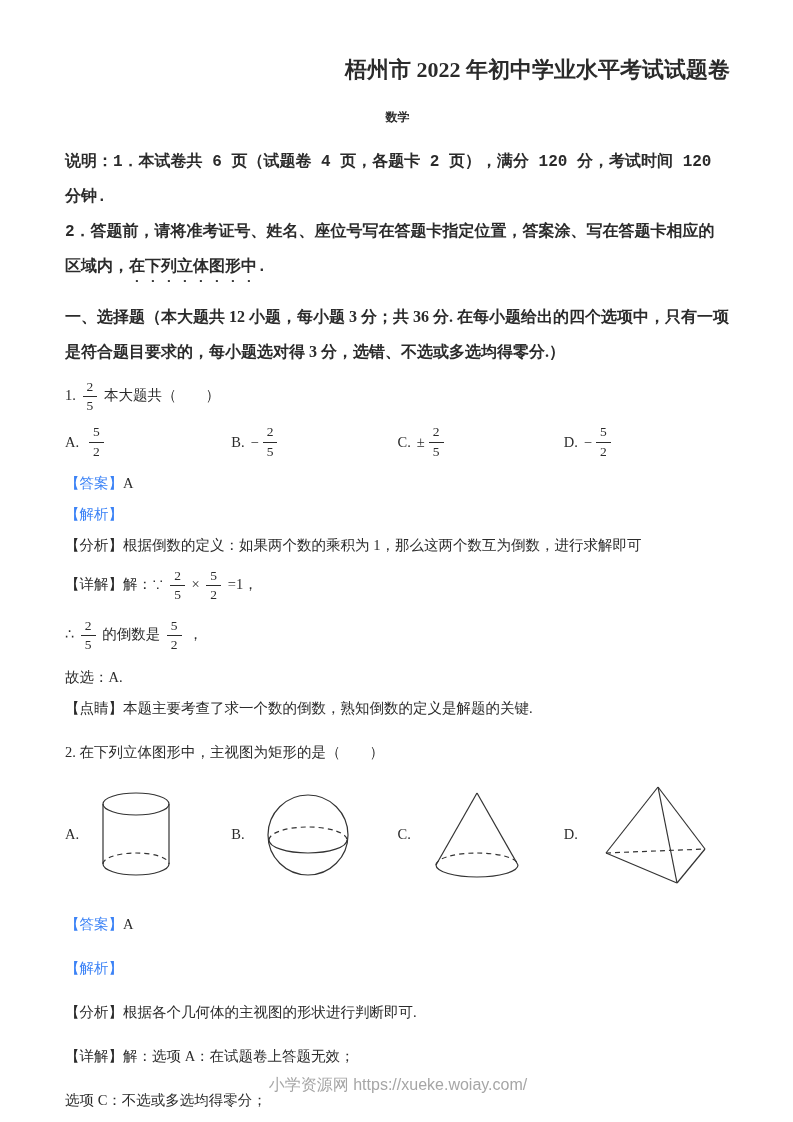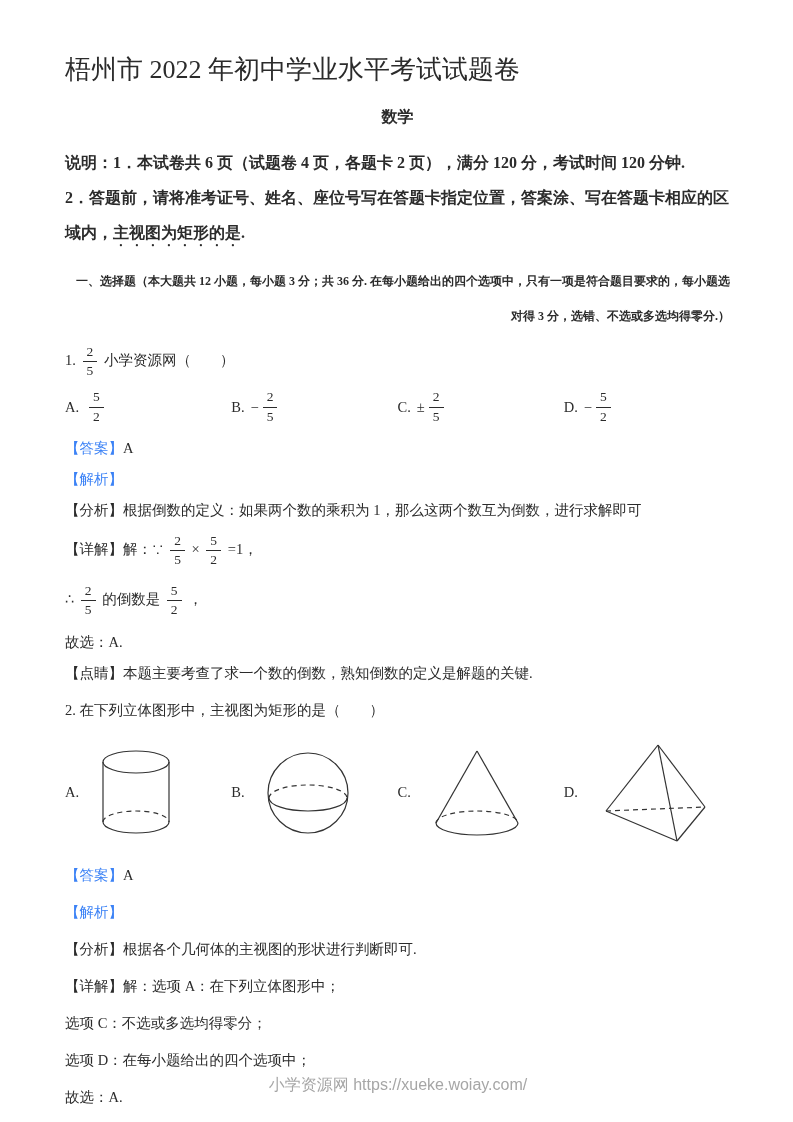--- a/index.html
+++ b/index.html
@@ -4,35 +4,35 @@
 <style>
   * { margin:0; padding:0; box-sizing:border-box; }
   html,body { background:#ffffff; }
   body {
     width:793px; height:1122px; margin:0 auto;
     font-family:"Liberation Serif","DejaVu Serif",serif;
     color:#2b2b2b; position:relative; overflow:hidden;
   }
   .page { padding:55px 63px 0 65px; }
 
-  .doc-title { text-align:left; font-size:26px; font-weight:normal; line-height:30px; }
-  .doc-subject { text-align:center; font-size:16px; font-weight:bold; line-height:30px; margin-top:17px; }
+  .doc-title { text-align:right; font-size:22px; font-weight:bold; line-height:30px; }
+  .doc-subject { text-align:center; font-size:12px; font-weight:bold; line-height:30px; margin-top:17px; }
 
-  .notes { margin-top:13px; }
+  .notes { margin-top:13px;font-family:Liberation Mono, monospace; }
   .notes p { font-size:16px; font-weight:bold; line-height:35px; }
   .emph {
     -webkit-text-emphasis:filled dot; -webkit-text-emphasis-position:under;
     text-emphasis:filled dot; text-emphasis-position:under right;
   }
 
-  .section-heading { font-size:12px; font-weight:bold; line-height:35px; margin-top:14px;text-align:right; }
+  .section-heading { font-size:16px; font-weight:bold; line-height:35px; margin-top:14px; }
 
   .line { font-size:14.5px; line-height:22px; margin-top:9px; }
   .tall  { margin-top:7px; }
-  .wide-gap { margin-top:15px; }
+  .wide-gap { margin-top:22px; }
 
   .frac { display:inline-block; vertical-align:middle; text-align:center;
           font-size:13.5px; line-height:1.2; margin:3px 3px; }
   .frac .num { display:block; padding:0 4px 1px; }
   .frac .den { display:block; border-top:1px solid #2b2b2b; padding:1px 4px 0; }
 
   .options-row { display:flex; margin-top:4px; }
   .opt { width:25%; font-size:14.5px; display:flex; align-items:center; }
   .opt .opt-label { margin-right:6px; }
   .opt .opt-sign  { margin-right:1px; }
@@ -53,29 +53,29 @@
 </head>
 <body>
 
 <div class="page">
 
   <h1 class="doc-title">梧州市 2022 年初中学业水平考试试题卷</h1>
   <h2 class="doc-subject">数学</h2>
 
   <div class="notes">
     <p>说明：1．本试卷共 6 页（试题卷 4 页，各题卡 2 页），满分 120 分，考试时间 120 分钟.</p>
-    <p><span>2．答题前，请将准考证号、姓名、座位号写在答题卡指定位置，答案涂、写在答题卡相应的区域内，</span><span class="emph">主视图为矩形的是</span><span>.</span></p>
+    <p><span>2．答题前，请将准考证号、姓名、座位号写在答题卡指定位置，答案涂、写在答题卡相应的区域内，</span><span class="emph">在下列立体图形中</span><span>.</span></p>
   </div>
 
   <p class="section-heading">一、选择题（本大题共 12 小题，每小题 3 分；共 36 分. 在每小题给出的四个选项中，只有一项是符合题目要求的，每小题选对得 3 分，选错、不选或多选均得零分.）</p>
 
   <p class="line tall">
     <span>1.</span>
     <span class="frac"><span class="num">2</span><span class="den">5</span></span>
-    <span>小学资源网（　　）</span>
+    <span>本大题共（　　）</span>
   </p>
 
   <div class="options-row">
     <div class="opt">
       <span class="opt-label">A.</span>
       <span class="opt-sign"></span>
       <span class="frac">
           <span class="num">5</span>
           <span class="den">2</span>
         </span>
@@ -171,20 +171,20 @@
         <line class="fig-stroke" x1="6" y1="70" x2="77" y2="100"></line>
         <line class="fig-stroke" x1="77" y1="100" x2="105" y2="66"></line>
         <line class="fig-dash" x1="6" y1="70" x2="105" y2="66"></line>
       </svg>
     </div>
   </div>
 
   <p class="line wide-gap"><span class="blue-label">【答案】</span><span>A</span></p>
   <p class="line wide-gap"><span class="blue-label">【解析】</span></p>
   <p class="line wide-gap">【分析】根据各个几何体的主视图的形状进行判断即可.</p>
-  <p class="line wide-gap">【详解】解：选项 A：在下列立体图形中；</p>
+  <p class="line wide-gap">【详解】解：选项 A：在试题卷上答题无效；</p>
   <p class="line wide-gap">选项 C：不选或多选均得零分；</p>
   <p class="line wide-gap">选项 D：在每小题给出的四个选项中；</p>
   <p class="line wide-gap">故选：A.</p>
 
 </div>
 
 <div class="footer">小学资源网 https://xueke.woiay.com/</div>
 
 </body></html>

